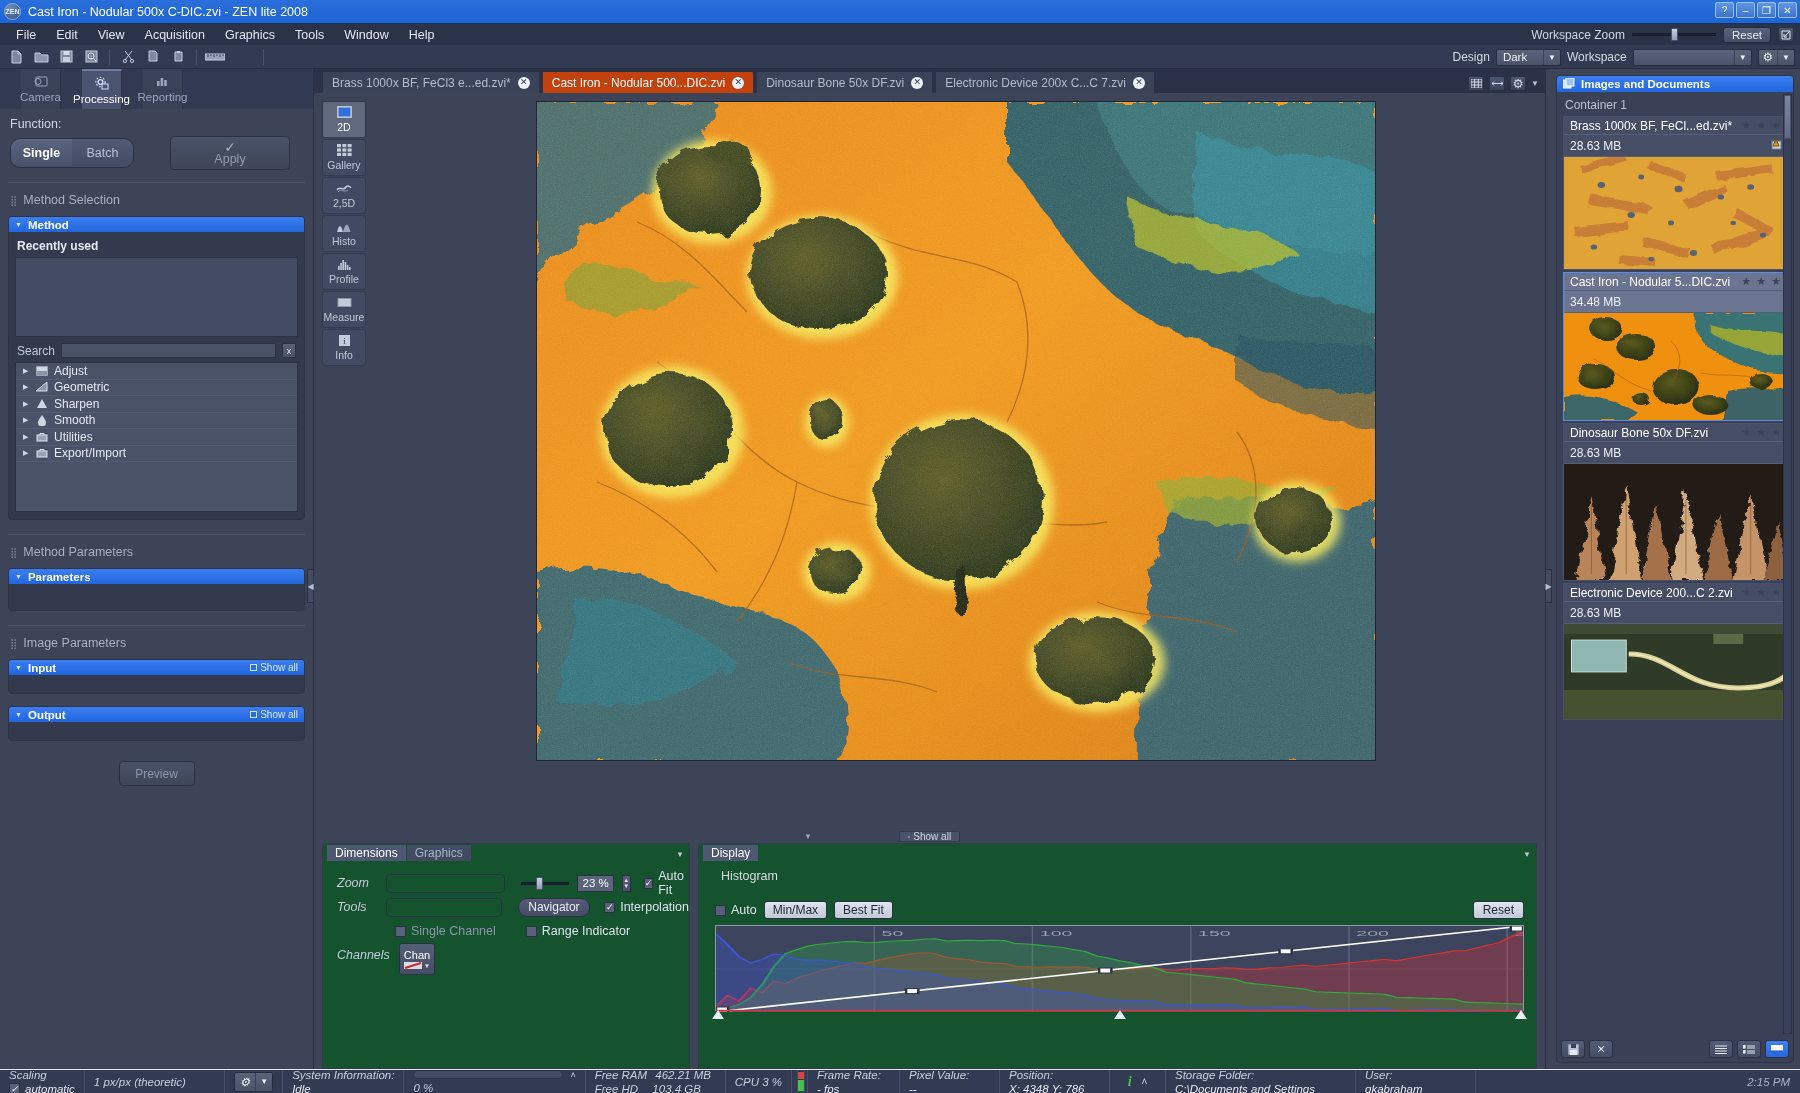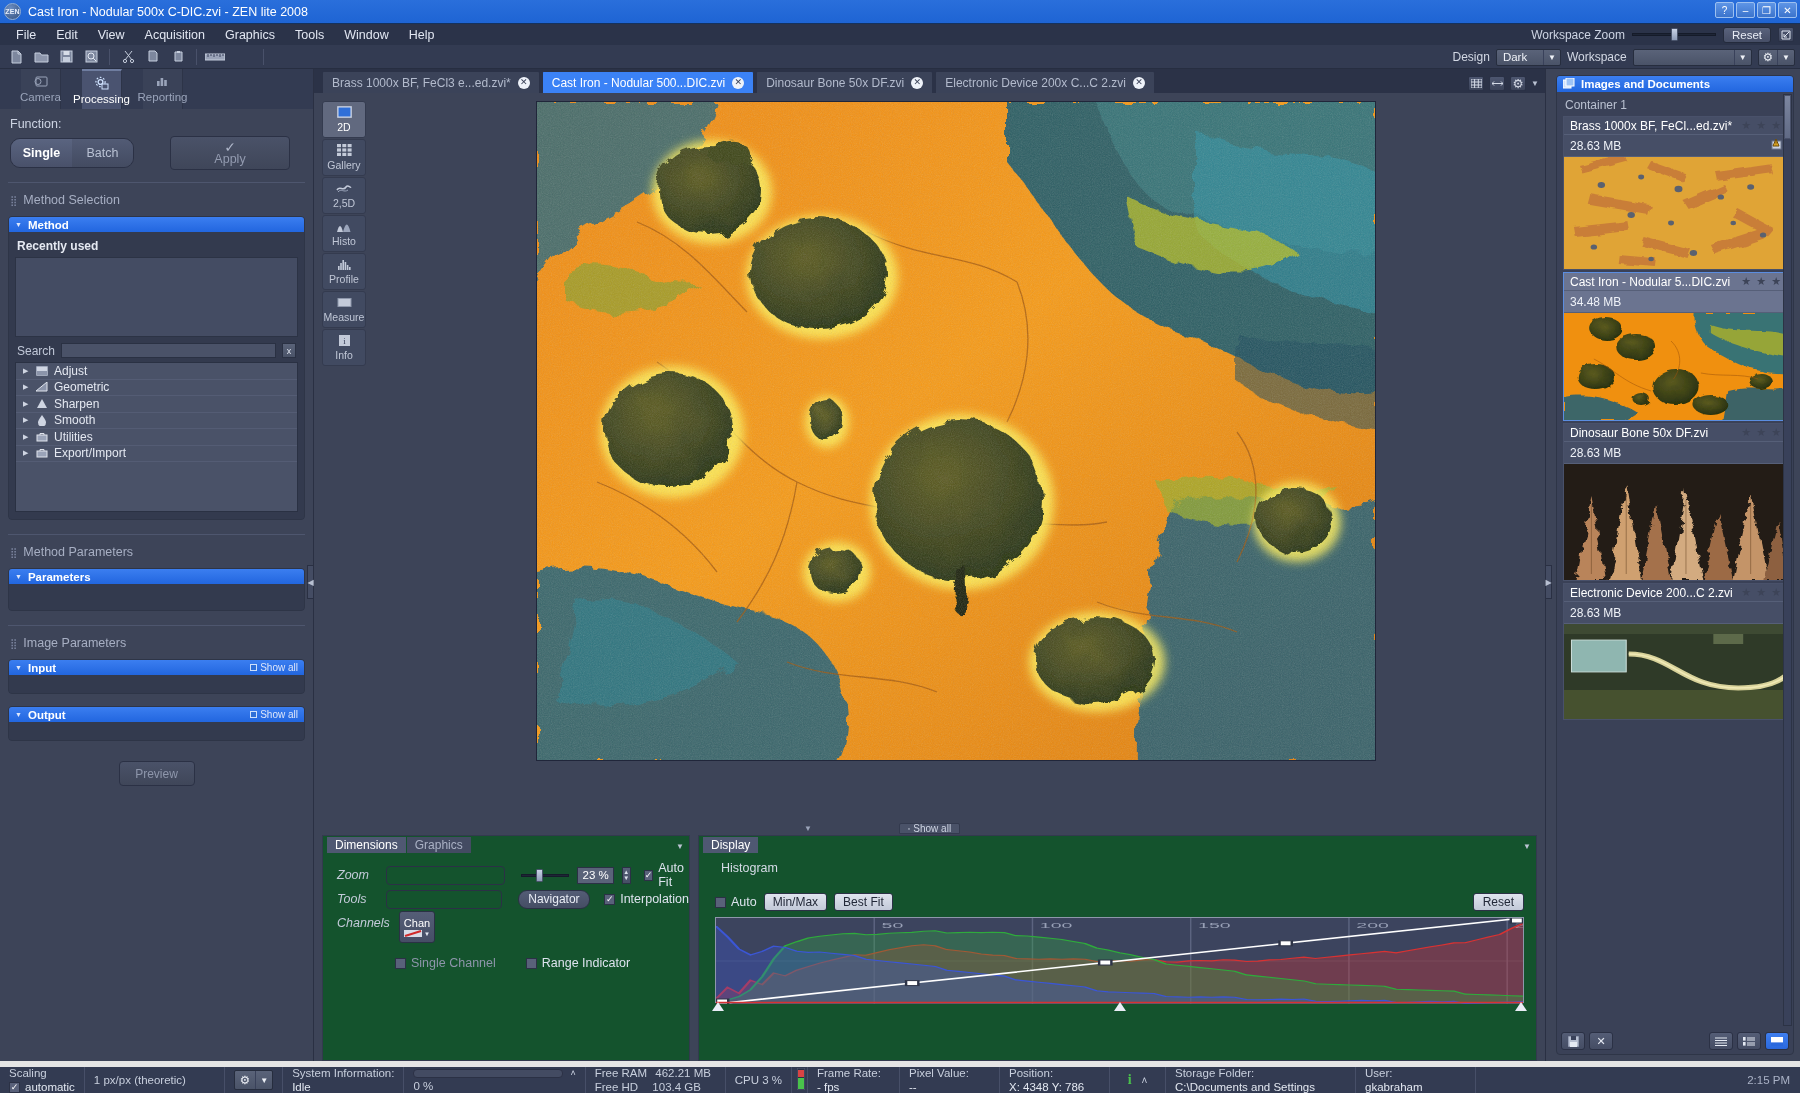--- a/index.html
+++ b/index.html
@@ -133,21 +133,21 @@
       border:1px solid #2a3043; display:flex; align-items:center; justify-content:center; color:#b8c0d2; font-size:8px;}
 
   
   .center { flex:1; display:flex; flex-direction:column; min-width:0; background:#2b3247; }
   .doctabs { height:24px; background:#2b3247; display:flex; align-items:flex-end; padding-left:8px; position:relative; }
   .dtab {
     height:22px; padding:0 9px; display:flex; align-items:center; gap:7px;
     background:#3b4359; color:#b3bbcd; font-size:12px; margin-right:2px;
     border:1px solid #2b3247; border-bottom:none; border-radius:2px 2px 0 0;
   }
-  .dtab.active { background:#3b82f6; color:#ffffff; }
+  .dtab.active { background:#c2410c; color:#ffffff; }
   .dtab .cls { width:12px; height:12px; border-radius:50%; background:#eef2f9; color:#3a4258;
      font-size:9px; display:flex; align-items:center; justify-content:center; line-height:1; }
   .dtabs-right { position:absolute; right:6px; bottom:2px; display:flex; align-items:center; gap:5px; }
   .view-area { flex:1; display:flex; min-height:0; background:#3d4458; position:relative; }
   .vtoolcol { width:52px; padding:8px 0 0 8px; display:flex; flex-direction:column; gap:1px; background:#3d4458;}
   .vtool {
     width:44px; height:37px; background:#414a61; border:1px solid #343b4f; border-radius:3px;
     display:flex; flex-direction:column; align-items:center; justify-content:center; gap:1px;
     color:#c0c7d6; font-size:10.5px;
   }
@@ -221,22 +221,22 @@
   .dc-thumb { height:113px; overflow:hidden; position:relative; border-top:1px solid #565f78;}
   .rfooter { height:26px; display:flex; align-items:center; padding:0 4px; gap:4px; }
   .ficon { width:24px; height:18px; border:1px solid #2b3145; border-radius:3px;
      background:linear-gradient(#545d76,#454d64); display:flex; align-items:center; justify-content:center;
      color:#e4e9f2; font-size:11px; }
   .ficon.sel { background:linear-gradient(#3f7ff0,#2a68dd); }
   .rscroll { position:absolute; right:1px; top:2px; width:9px; bottom:2px; background:#39415a; border:1px solid #2c3345; }
   .rscroll .thumbb { position:absolute; top:0; left:0; right:0; height:44px; background:linear-gradient(#7c86a0,#606a85); border:1px solid #49516a; }
 
   
-  .statusbar { height:32px; background:#333b52; border-top:6px solid #e5e5e5; display:flex;
-     align-items:stretch; font-size:11.5px; color:#c8cfdd; }
+  .statusbar { height:24px; background:#333b52; border-top:1px solid #e5e5e5; display:flex;
+     align-items:stretch; font-size:11.5px; color:#c8cfdd;font-style:italic; }
   .sb-cell { display:flex; flex-direction:column; justify-content:center; padding:0 9px; gap:2px; border-right:1px solid #474f68;}
   .sb-cell.nb { border-right:none; }
   .sb-r1 { color:#c8cfdd; }
   .sb-r2 { color:#e3e8f1; }
   .trackbar { width:150px; height:9px; background:#434b62; border:1px solid #2b3145; border-radius:4px; }
   .clock { margin-left:auto; display:flex; align-items:center; padding:0 10px; color:#aab2c6; }
 </style>
 </head>
 <body>
 
@@ -533,21 +533,21 @@
         </div>
         <div class="dtab active">
           <span>Cast Iron - Nodular 500...DIC.zvi</span>
           <span class="cls">✕</span>
         </div>
         <div class="dtab">
           <span>Dinosaur Bone 50x DF.zvi</span>
           <span class="cls">✕</span>
         </div>
         <div class="dtab">
-          <span>Electronic Device 200x C...C 2.zvi</span>
+          <span>Electronic Device 200x C...C 7.zvi</span>
           <span class="cls">✕</span>
         </div>
         <div class="dtabs-right">
           <span class="icon-sq">
             <svg width="11" height="9" viewBox="0 0 11 9">
                 <rect x="0" y="0" width="11" height="9" fill="none" stroke="#d4dae6"></rect>
                 <path d="M0 3h11M0 6h11M3.6 0v9M7.3 0v9" stroke="#d4dae6"></path>
               </svg>
           </span>
           <span class="icon-sq">
@@ -802,42 +802,42 @@
                       </svg>
                   </div>
                 </div>
                 <div class="navbtn" style="margin-left:8px">Navigator</div>
                 <div class="chk" style="margin-left:6px">
                   <span class="cbox">✓</span>
                   <span>Interpolation</span>
                 </div>
               </div>
 
+              <div class="dim-row" style="padding-left:72px;gap:30px">
+                <div class="chk" style="color:#8d95aa">
+                  <span class="cbox off"></span>
+                  <span>Single Channel</span>
+                </div>
+                <div class="chk">
+                  <span class="cbox off"></span>
+                  <span>Range Indicator</span>
+                </div>
+              </div>
+
               <div class="dim-row" style="height:40px;align-items:flex-start">
                 <span class="dim-lbl" style="margin-top:5px">Channels</span>
                 <div class="chanbtn">
                   <span>Chan</span>
                   <span style="display:flex;align-items:center;gap:2px;margin-top:1px">
                     <svg width="18" height="7" viewBox="0 0 18 7">
                         <rect width="18" height="7" fill="#d8dde8"></rect>
                         <path d="M1 6 L17 1" stroke="#d02a2a" stroke-width="2"></path>
                       </svg>
                     <span style="font-size:6px;color:#e3e8f1">▼</span>
                   </span>
-                </div>
-              </div>
-
-              <div class="dim-row" style="padding-left:72px;gap:30px">
-                <div class="chk" style="color:#8d95aa">
-                  <span class="cbox off"></span>
-                  <span>Single Channel</span>
-                </div>
-                <div class="chk">
-                  <span class="cbox off"></span>
-                  <span>Range Indicator</span>
                 </div>
               </div>
             </div>
           </div>
 
           <div class="bpanel" style="flex:1">
             <div class="bp-tabs">
               <div class="bp-tab active">Display</div>
               <span class="bp-arrow">▼</span>
             </div>

